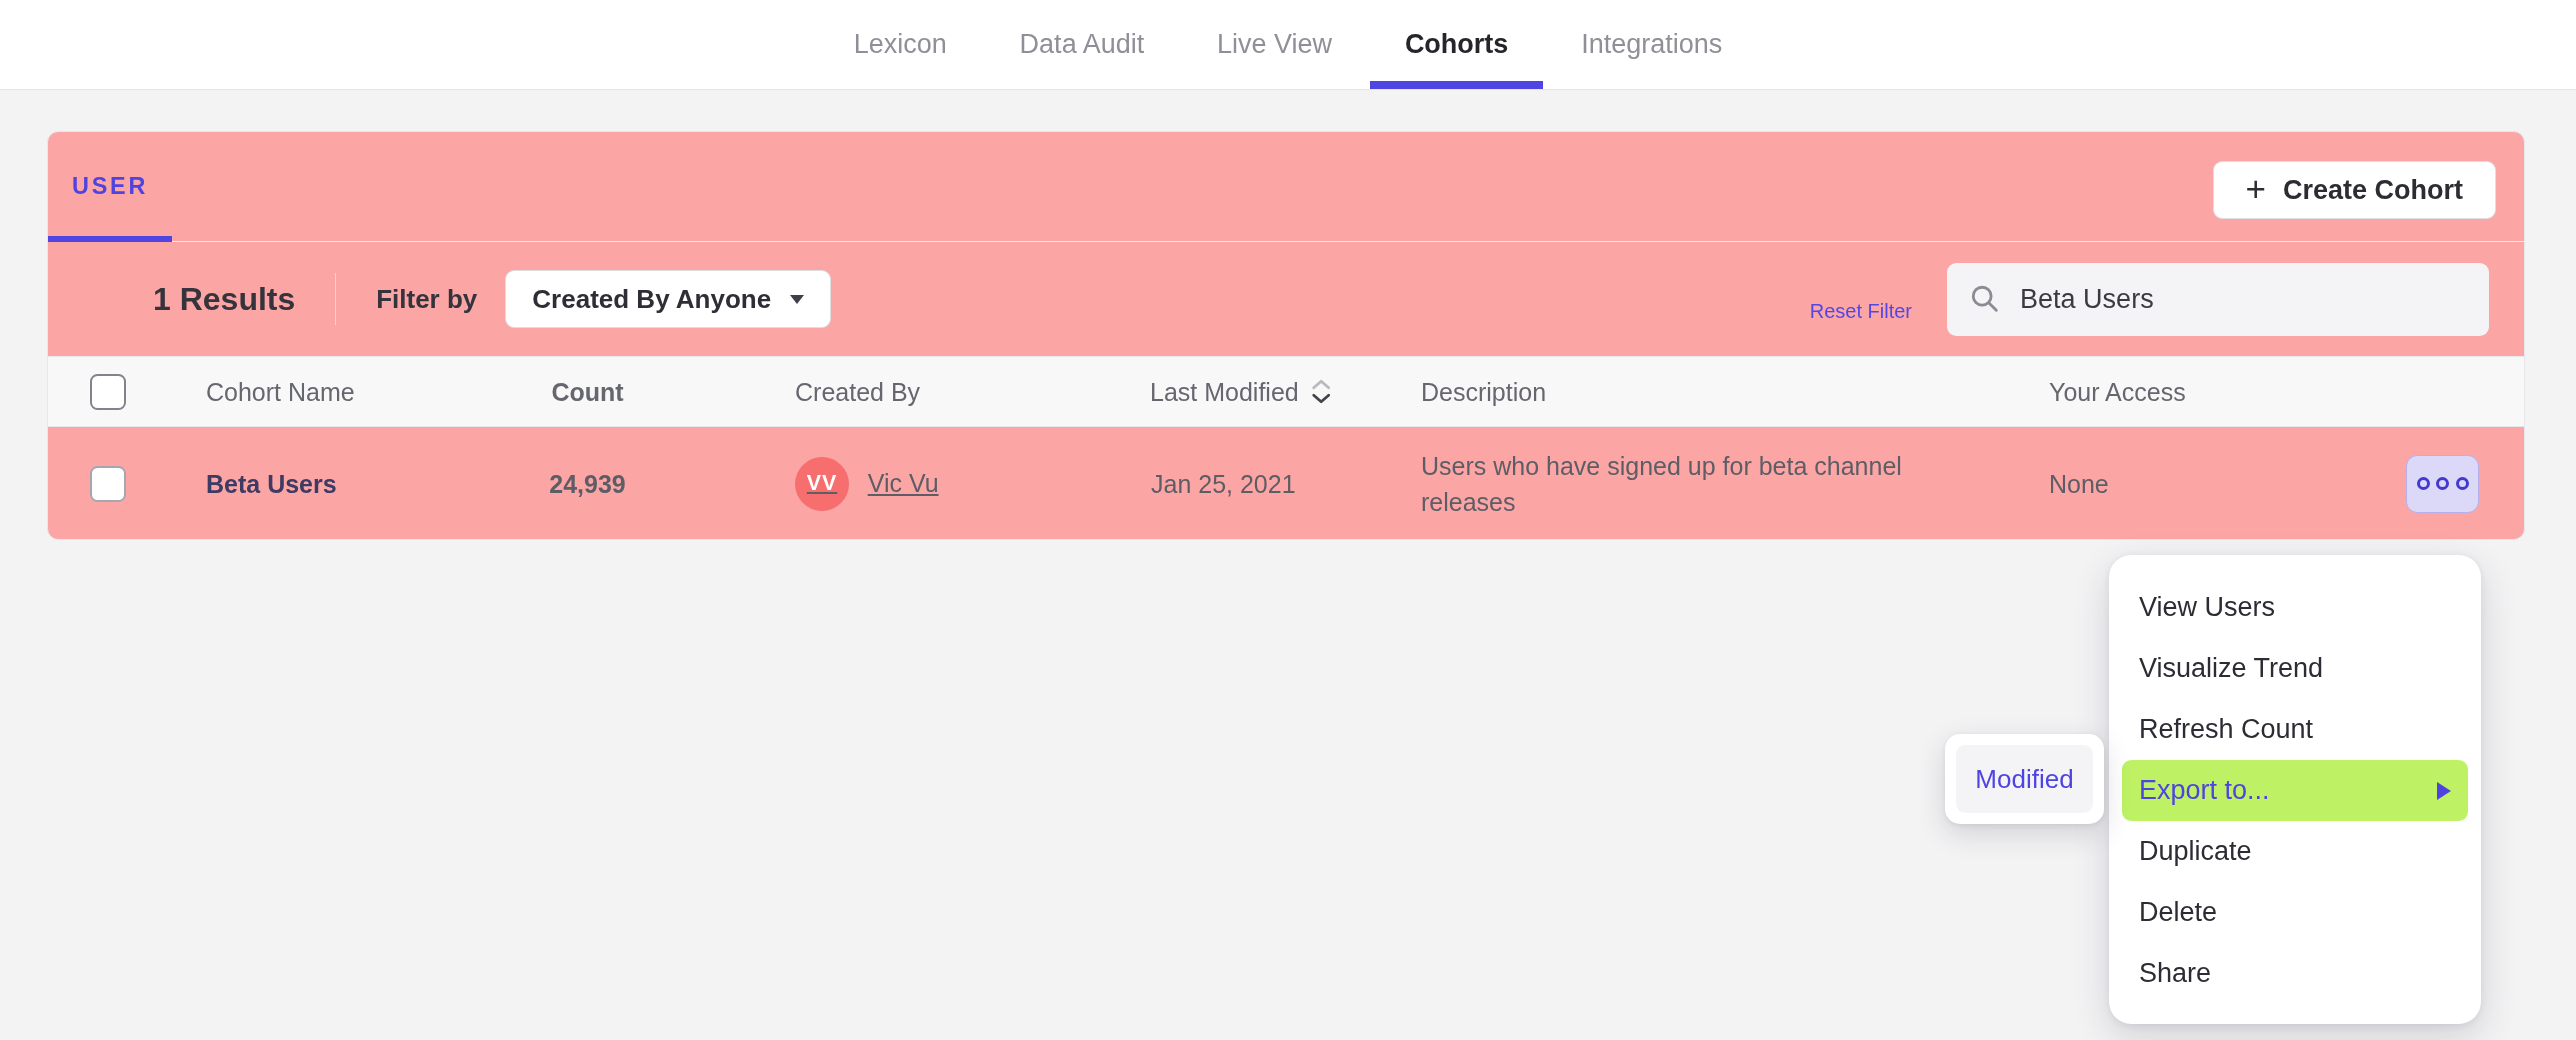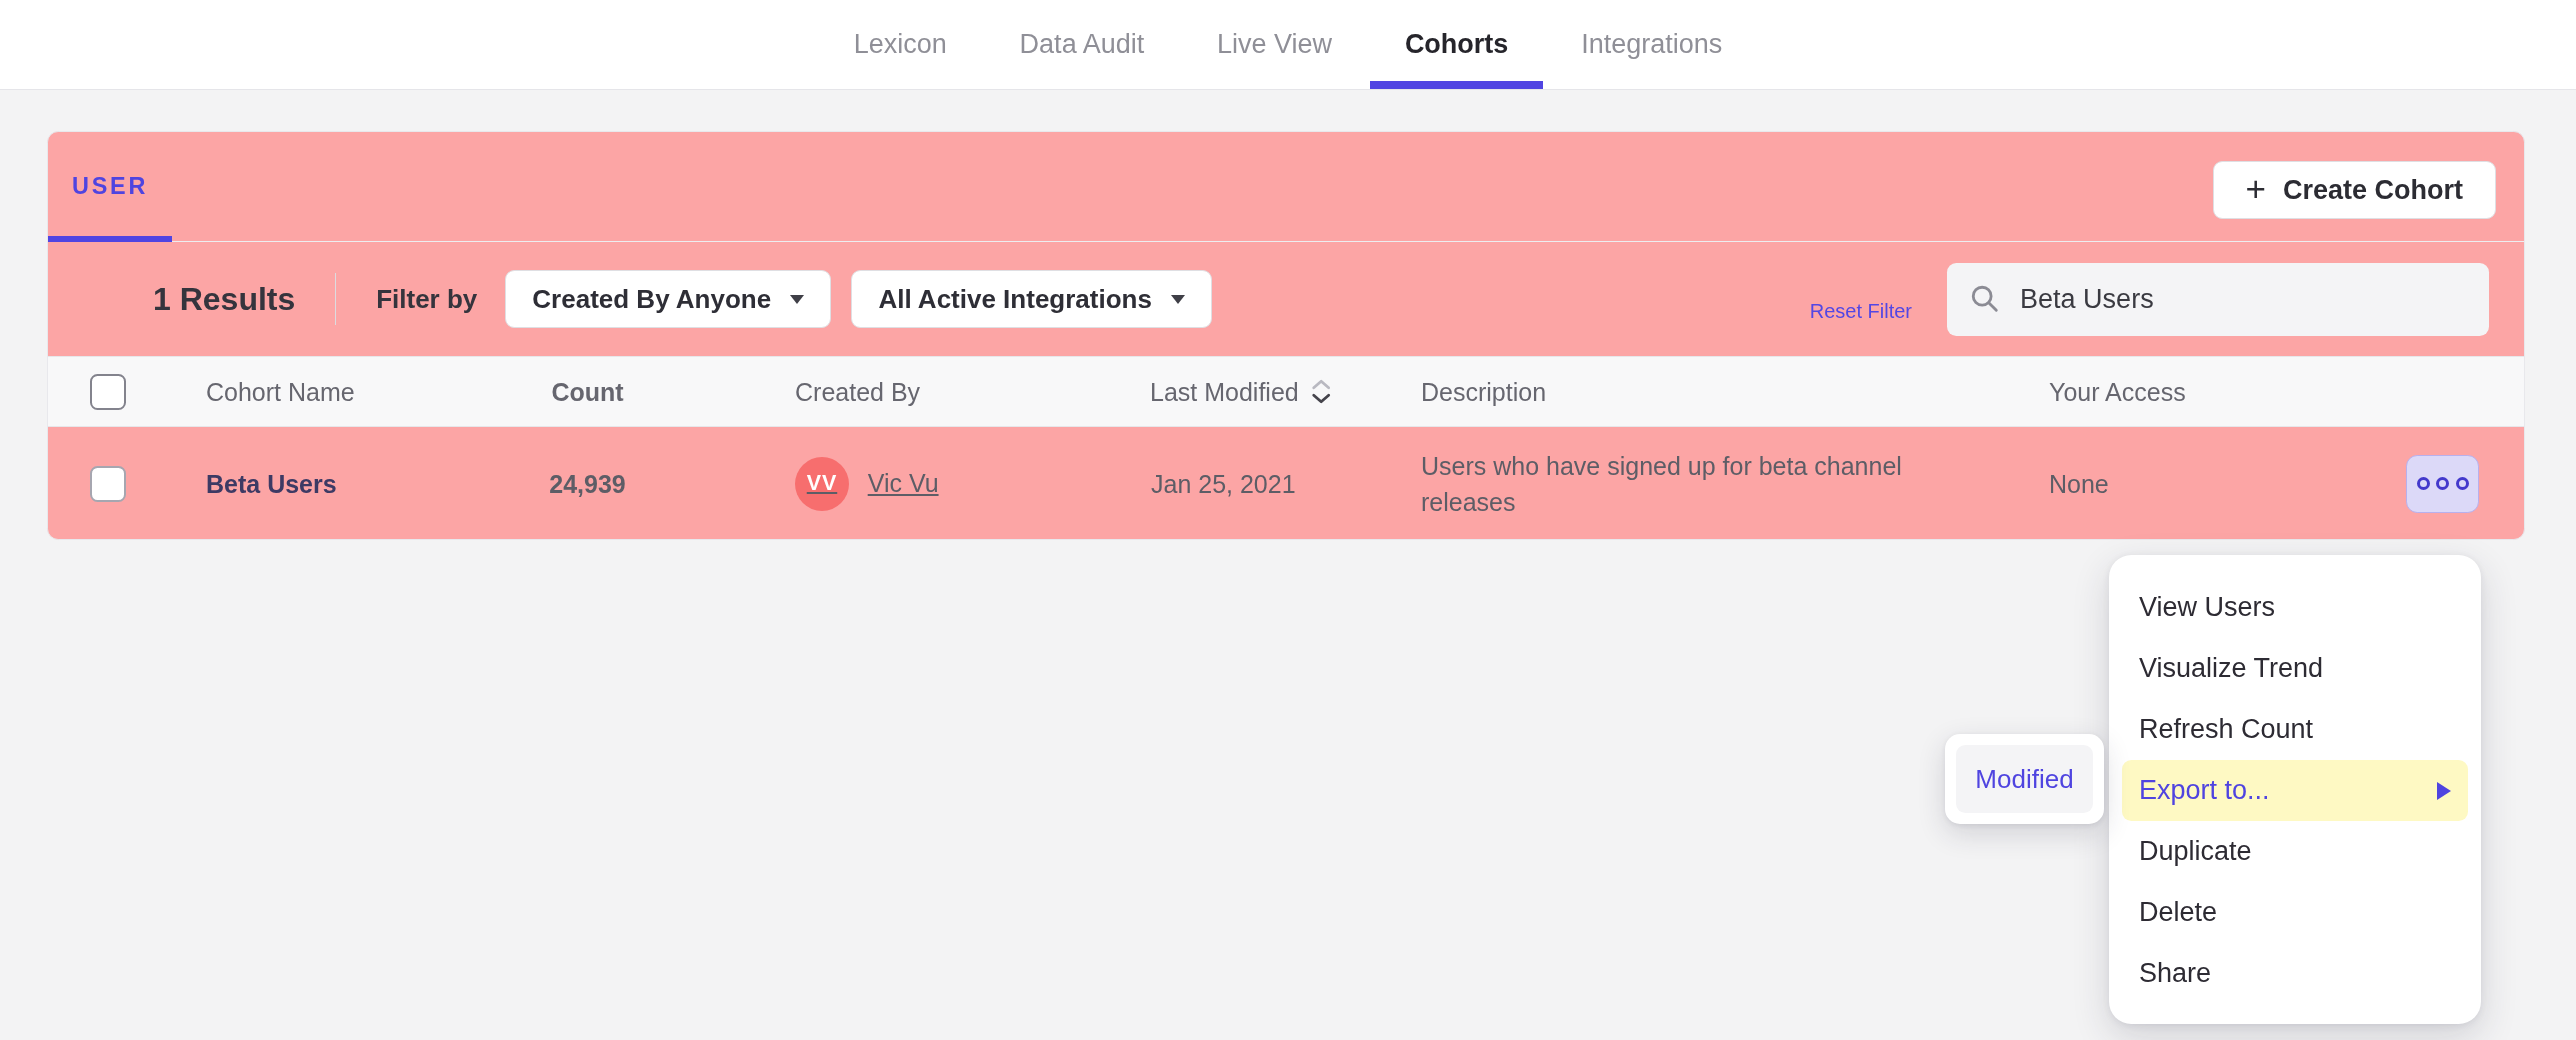--- a/index.html
+++ b/index.html
@@ -129,21 +129,21 @@
     background:#fff; border-radius:22.4px;
     box-shadow:0 13px 37px rgba(40,40,60,0.16), 0 1.9px 7.5px rgba(40,40,60,0.08);
     padding:22.4px 0 21.5px 0; z-index:10;
   }
   .menu-item {
     height:61px; display:flex; align-items:center; padding:0 30px;
     font-size:27px; color:#2d2b33; cursor:pointer;
   }
   .menu-item.highlight {
     margin:0 13px; padding:0 17px; border-radius:9.3px;
-    background:#fef9c3; color:#4f44e0;
+    background:#bef264; color:#4f44e0;
     display:flex; justify-content:space-between; align-items:center;
   }
   .submenu-arrow {
     width:0; height:0;
     border-top:9.3px solid transparent; border-bottom:9.3px solid transparent;
     border-left:14px solid #4f44e0;
   }
 
   
   .submenu {
@@ -178,24 +178,20 @@
       <span>Create Cohort</span>
     </div>
   </div>
 
   <div class="filter-row">
     <span class="results-count">1 Results</span>
     <span class="v-divider"></span>
     <span class="filter-by-label">Filter by</span>
     <div class="dropdown dd1">
       <span>Created By Anyone</span>
-      <span class="caret-down"></span>
-    </div>
-    <div class="dropdown dd2">
-      <span>All Active Integrations</span>
       <span class="caret-down"></span>
     </div>
     <span class="reset-filter">Reset Filter</span>
     <div class="search-box">
       <svg width="32" height="32" viewBox="0 0 34 34">
         <circle cx="14" cy="14" r="9.5" fill="none" stroke="#8b8b94" stroke-width="3"></circle>
         <line x1="21.5" y1="21.5" x2="29" y2="29" stroke="#8b8b94" stroke-width="3" stroke-linecap="round"></line>
       </svg>
       <input class="search-input" type="text" value="Beta Users" style="">
     </div>

